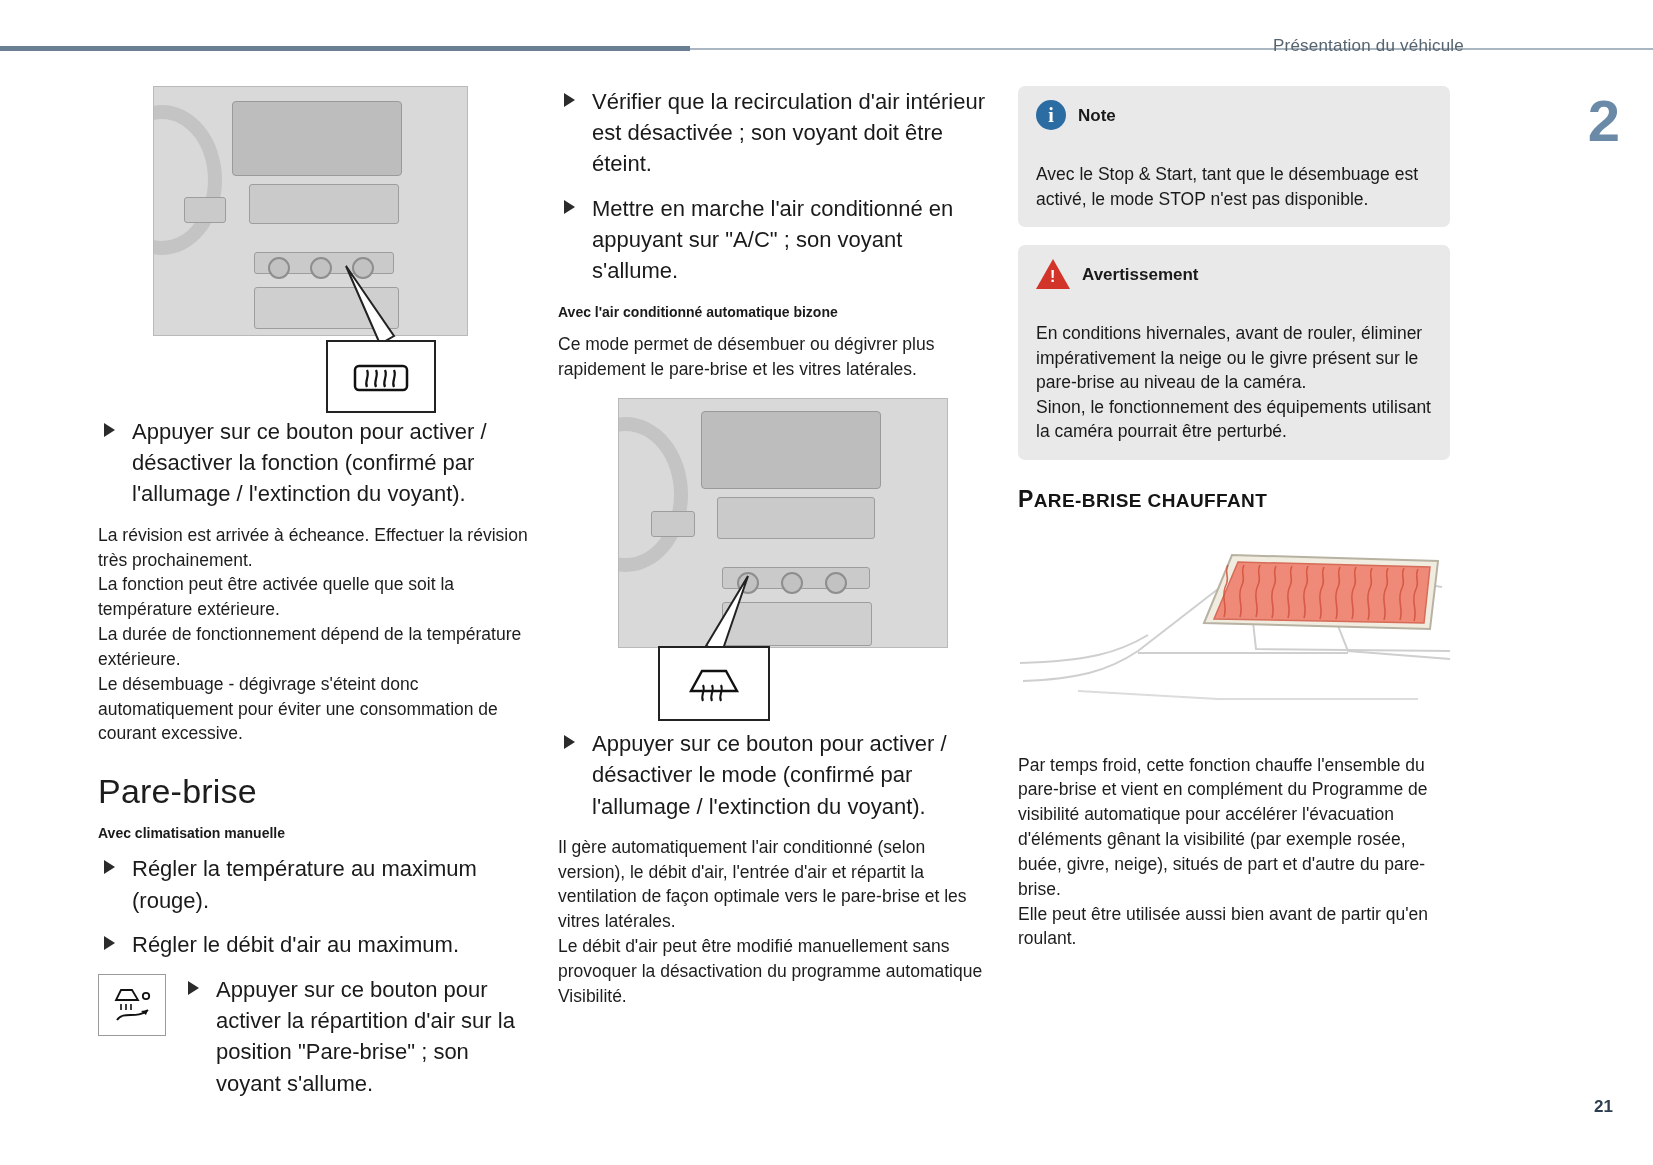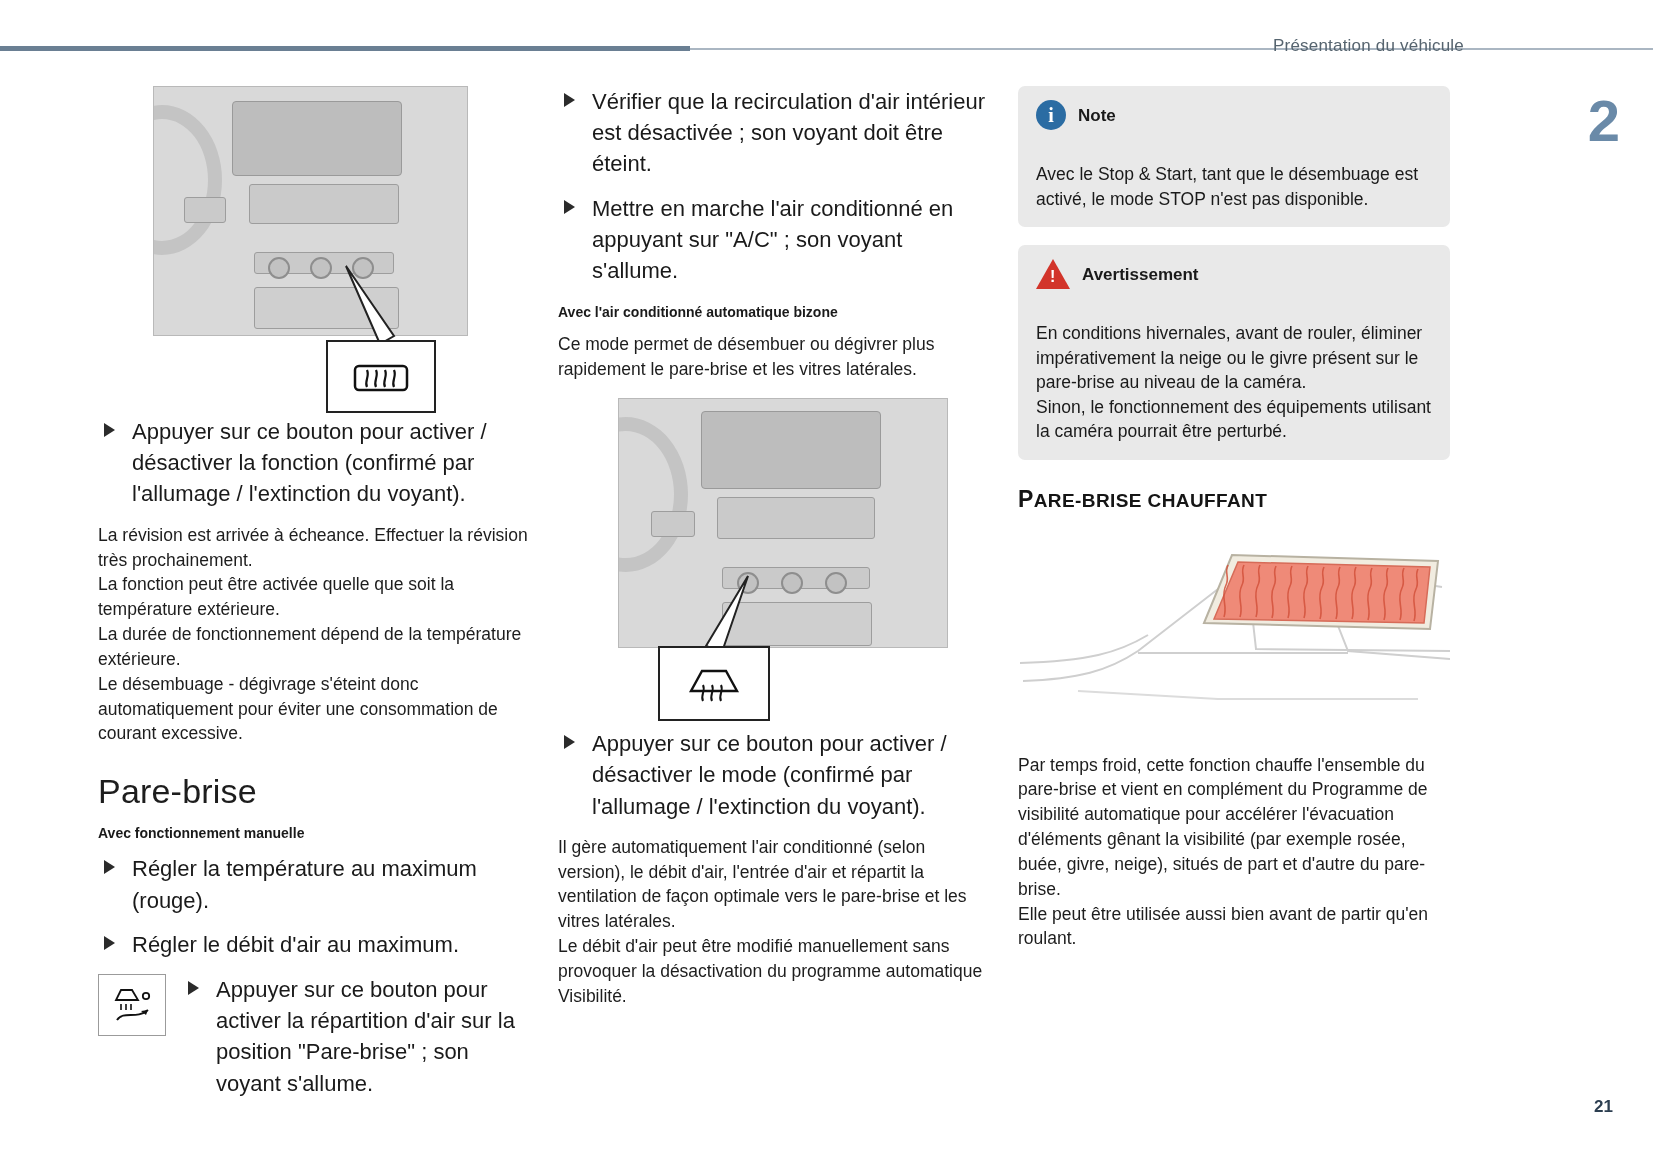--- a/index.html
+++ b/index.html
@@ -264,21 +264,21 @@
     <li class="bullet-item">Appuyer sur ce bouton pour activer / désactiver la fonction (confirmé par l'allumage / l'extinction du voyant).</li>
   </ul>
 
   <p class="body-text" style="white-space:pre-line; margin-top:10px;">La révision est arrivée à écheance. Effectuer la révision très prochainement.
 La fonction peut être activée quelle que soit la température extérieure.
 La durée de fonctionnement dépend de la température extérieure.
 Le désembuage - dégivrage s'éteint donc automatiquement pour éviter une consommation de courant excessive.</p>
 
   <h2 class="section-title">Pare-brise</h2>
 
-  <h3 class="sub-bold tight">Avec fonctionnement manuelle</h3>
+  <h3 class="sub-bold tight">Avec climatisation manuelle</h3>
 
   <ul class="bullet-list">
     <li class="bullet-item">Régler la température au maximum (rouge).</li>
     <li class="bullet-item">Régler le débit d'air au maximum.</li>
   </ul>
 
   <div style="display:flex; align-items:flex-start; gap:16px; margin-top:14px;">
     <div class="icon-box-inline">
       <svg width="48" height="42" viewBox="0 0 48 42">
         <path d="M8 16 L30 16 L24 6 L13 6 Z" fill="none" stroke="#111" stroke-width="1.8"></path>

